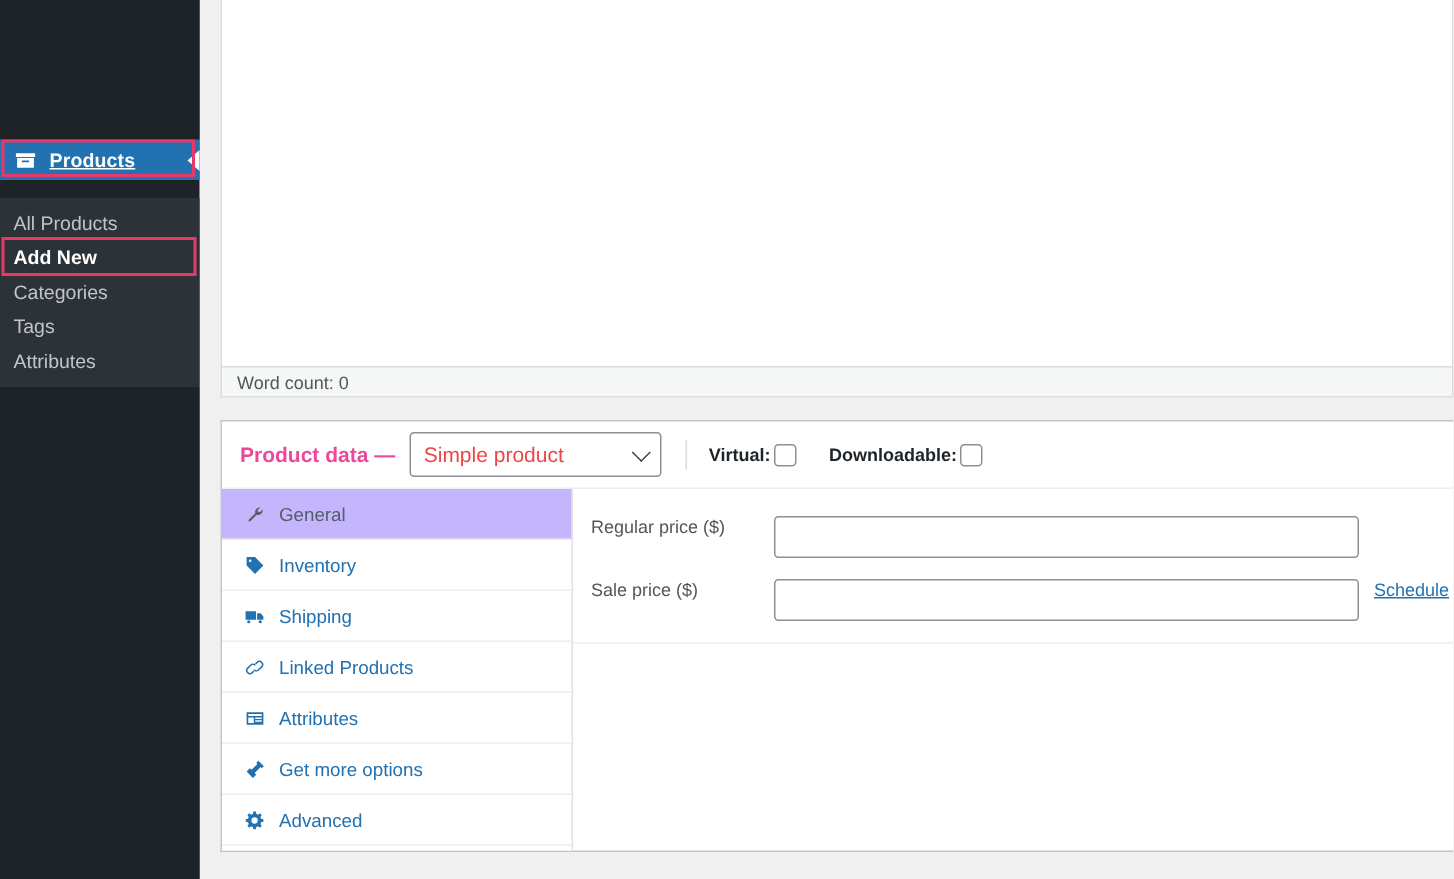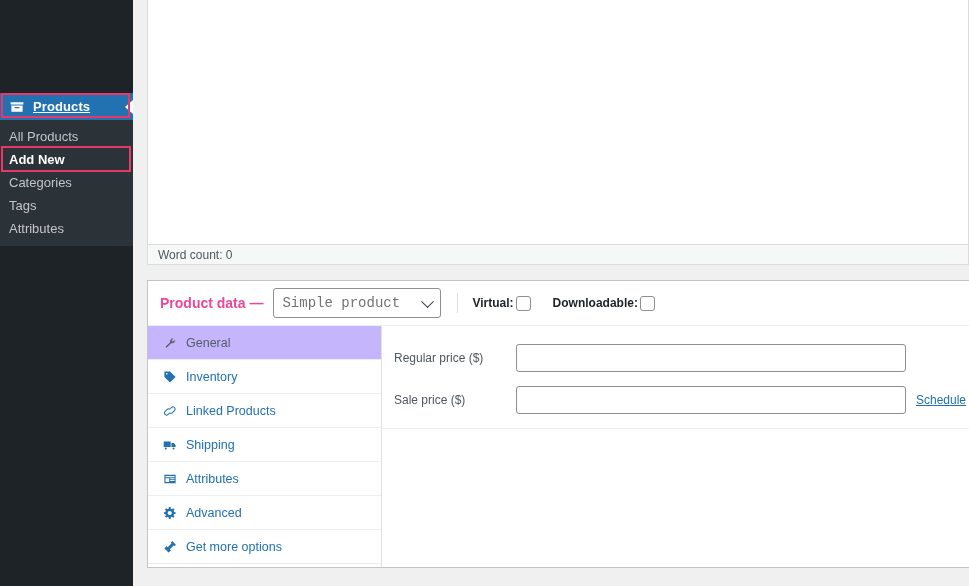--- a/index.html
+++ b/index.html
@@ -67,20 +67,21 @@
     transform: translateY(-50%);
     width: 0; height: 0;
     border-top: 7px solid transparent;
     border-bottom: 7px solid transparent;
     border-right: 8px solid #ffffff;
   }
 
   .submenu {
     background: #2c3338;
     padding: 5px 0 6px 0;
+    margin-top: 12px;
   }
   .submenu-item {
     position: relative;
     height: 23px;
     line-height: 23px;
     padding-left: 9px;
     color: #c3c4c7;
     font-size: 13px;
     box-sizing: border-box;
   }
@@ -155,22 +156,22 @@
     margin-right: 10px;
   }
   select.product-type {
     -webkit-appearance: none;
     appearance: none;
     width: 168px;
     height: 30px;
     border: 1px solid #8c8f94;
     border-radius: 3px;
     background: #ffffff;
-    color: #737373;
-    font-family: Liberation Mono, monospace;
+    color: #ef4444;
+    font-family: Liberation Sans, sans-serif;
     font-size: 14px;
     padding: 0 24px 0 8px;
     box-sizing: border-box;
   }
   .select-wrap { position: relative; display: inline-block; }
   .select-chev {
     position: absolute;
     right: 9px; top: 50%;
     margin-top: -3px;
     width: 8px; height: 8px;
@@ -243,21 +244,20 @@
   .pd-tab .t-icon svg { fill: #2271b1; }
 
   .pd-panel {
     flex: 1 1 auto;
     padding: 18px 0 0 0;
     box-sizing: border-box;
     border-top: 1px solid #eee;
   }
   .price-row {
     display: flex;
-    align-items: center;
     padding: 0 0 0 12px;
     margin-bottom: 14px;
   }
   .price-label {
     width: 122px;
     flex: none;
     font-size: 12px;
     color: #50575e;
   }
   .price-input {
@@ -374,60 +374,60 @@
             <svg viewBox="0 0 20 20" width="14" height="14">
                 <path d="M10 2H2v8l8 8 8-8-8-8zm-4.6 4.6a1.2 1.2 0 1 1 0-2.4 1.2 1.2 0 0 1 0 2.4z"></path>
               </svg>
           </span>
           <span>Inventory</span>
         </div>
 
         <div class="pd-tab">
           <span class="t-icon">
             <svg viewBox="0 0 20 20" width="14" height="14">
+                <path d="M1 5h10v8H1V5zm11 2h3.4l2.6 3v3h-6V7zM4 16.5a1.5 1.5 0 1 1 0-3 1.5 1.5 0 0 1 0 3zm11 0a1.5 1.5 0 1 1 0-3 1.5 1.5 0 0 1 0 3z"></path>
+              </svg>
+          </span>
+          <span>Shipping</span>
+        </div>
+
+        <div class="pd-tab">
+          <span class="t-icon">
+            <svg viewBox="0 0 20 20" width="14" height="14">
                 <path d="M8.5 12.8l-1.6 1.6a2.3 2.3 0 0 1-3.3-3.3l2.8-2.8a2.3 2.3 0 0 1 3.3 0l1-1a3.7 3.7 0 0 0-5.3 0l-2.8 2.8a3.7 3.7 0 0 0 5.3 5.3l1.6-1.6-1-1zm3-8.2l-1.6 1.6 1 1L12.5 5.6a2.3 2.3 0 0 1 3.3 3.3l-2.8 2.8a2.3 2.3 0 0 1-3.3 0l-1 1a3.7 3.7 0 0 0 5.3 0l2.8-2.8a3.7 3.7 0 0 0-5.3-5.3z"></path>
               </svg>
           </span>
           <span>Linked Products</span>
         </div>
 
         <div class="pd-tab">
           <span class="t-icon">
             <svg viewBox="0 0 20 20" width="14" height="14">
-                <path d="M1 5h10v8H1V5zm11 2h3.4l2.6 3v3h-6V7zM4 16.5a1.5 1.5 0 1 1 0-3 1.5 1.5 0 0 1 0 3zm11 0a1.5 1.5 0 1 1 0-3 1.5 1.5 0 0 1 0 3z"></path>
-              </svg>
-          </span>
-          <span>Shipping</span>
-        </div>
-
-        <div class="pd-tab">
-          <span class="t-icon">
-            <svg viewBox="0 0 20 20" width="14" height="14">
                 <path d="M2 4h16v12H2V4zm1.6 1.6v2h12.8v-2H3.6zm0 3.4v5.4h5.2V9H3.6zm6.6 0v1.4h6.2V9h-6.2zm0 2.6v1.4h6.2v-1.4h-6.2z"></path>
               </svg>
           </span>
           <span>Attributes</span>
         </div>
 
         <div class="pd-tab">
           <span class="t-icon">
             <svg viewBox="0 0 20 20" width="14" height="14">
+                <path d="M13.2 1.6l-2 2 1.1 1.1-5.6 5.6-1.6-1.6L2 12l6 6 3.3-3.1-1.6-1.6 5.6-5.6 1.1 1.1 2-2-5.2-5.2z"></path>
+              </svg>
+          </span>
+          <span>Get more options</span>
+        </div>
+
+        <div class="pd-tab">
+          <span class="t-icon">
+            <svg viewBox="0 0 20 20" width="14" height="14">
                 <path d="M18 11.2V8.8l-2.2-.4a6 6 0 0 0-.7-1.7l1.3-1.8-1.7-1.7-1.8 1.3a6 6 0 0 0-1.7-.7L10.8 1.5H8.4L8 3.8a6 6 0 0 0-1.7.7L4.5 3.2 2.8 4.9l1.3 1.8a6 6 0 0 0-.7 1.7l-2.2.4v2.4l2.2.4c.2.6.4 1.2.7 1.7l-1.3 1.8 1.7 1.7 1.8-1.3c.5.3 1.1.6 1.7.7l.4 2.2h2.4l.4-2.2c.6-.2 1.2-.4 1.7-.7l1.8 1.3 1.7-1.7-1.3-1.8c.3-.5.6-1.1.7-1.7l2.2-.4zM9.6 13a3 3 0 1 1 0-6 3 3 0 0 1 0 6z"></path>
               </svg>
           </span>
           <span>Advanced</span>
-        </div>
-
-        <div class="pd-tab">
-          <span class="t-icon">
-            <svg viewBox="0 0 20 20" width="14" height="14">
-                <path d="M13.2 1.6l-2 2 1.1 1.1-5.6 5.6-1.6-1.6L2 12l6 6 3.3-3.1-1.6-1.6 5.6-5.6 1.1 1.1 2-2-5.2-5.2z"></path>
-              </svg>
-          </span>
-          <span>Get more options</span>
         </div>
       </div>
 
       <div class="pd-panel">
 
         <div class="price-row">
           <span class="price-label">Regular price ($)</span>
           <input type="text" class="price-input" value="" style="">
         </div>
 

